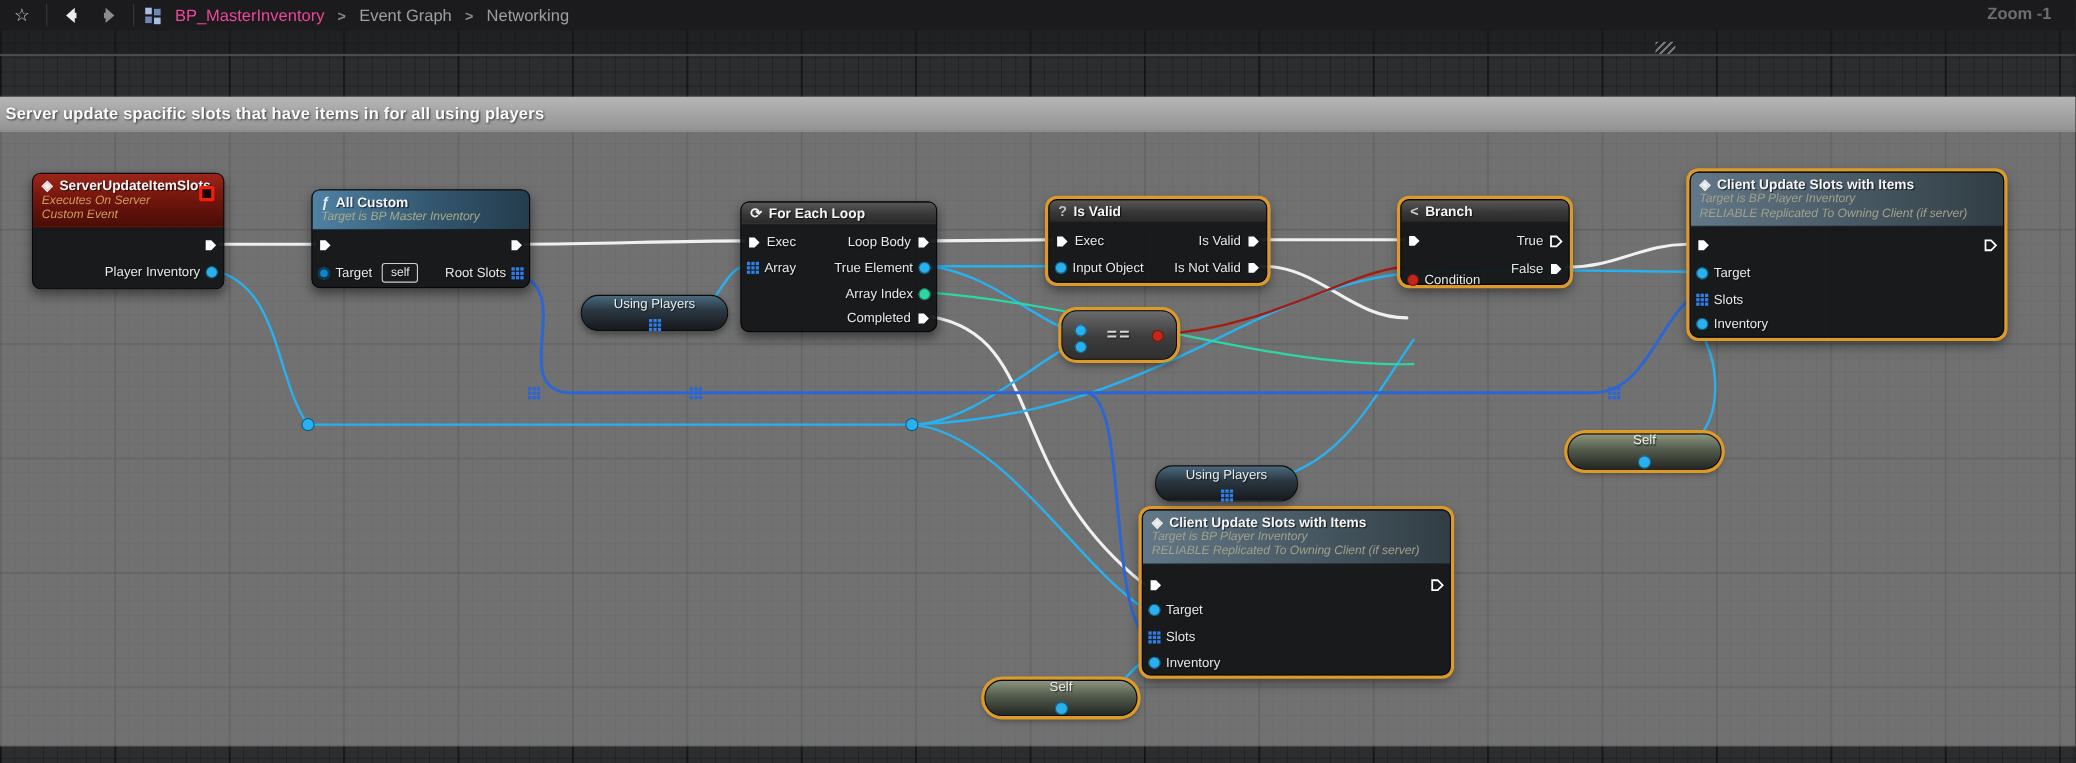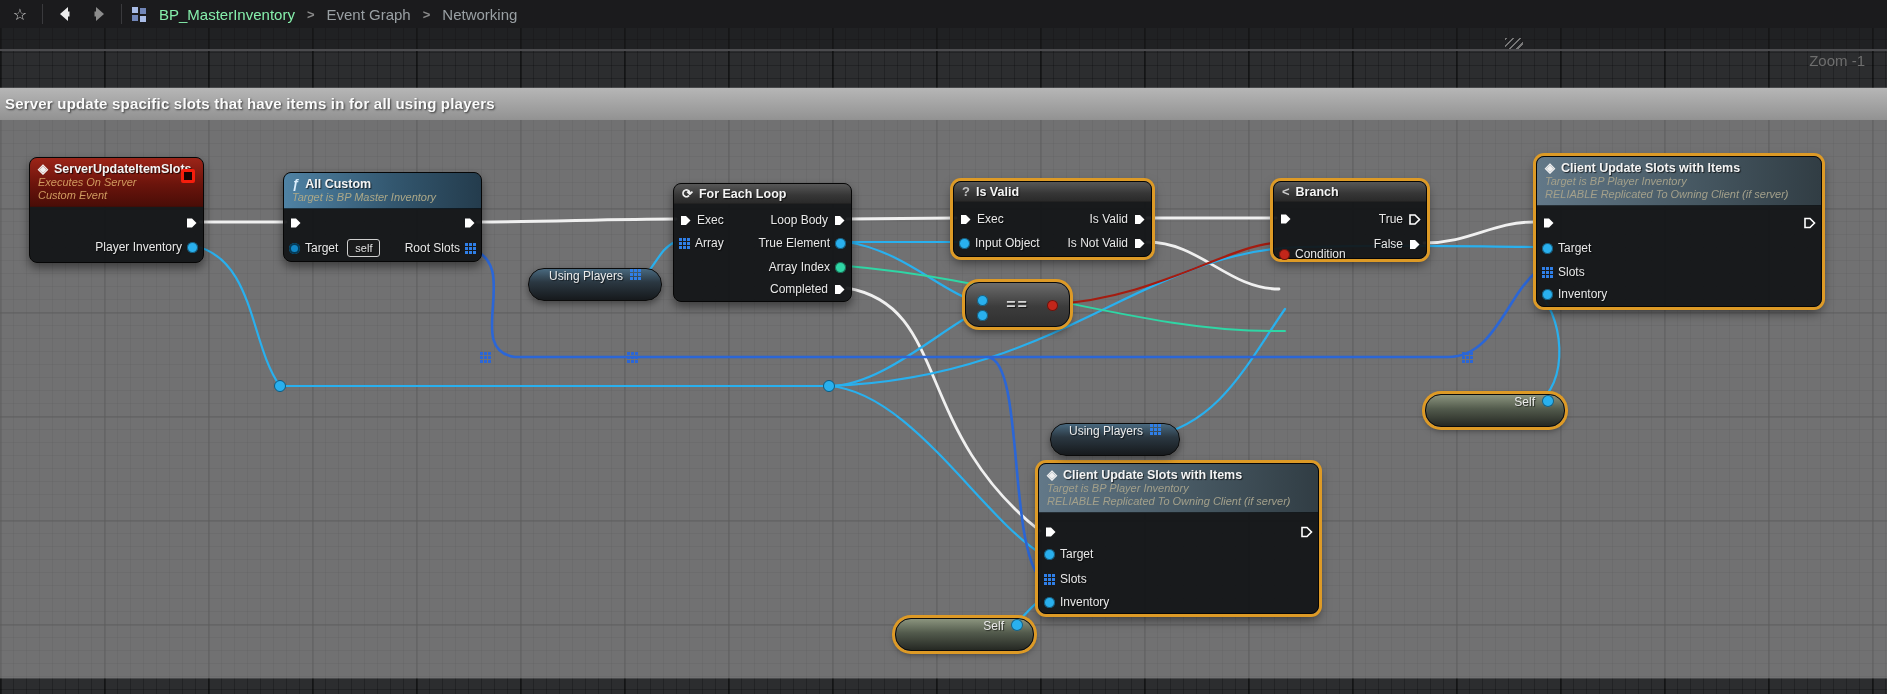--- a/index.html
+++ b/index.html
@@ -66,47 +66,47 @@
   .compact.sel{box-shadow:0 0 0 3px #dd9a26,0 4px 9px rgba(0,0,0,.55);}
   .eq-label{position:absolute;left:50%;top:50%;transform:translate(-50%,-50%);
     font-weight:bold;font-size:16px;color:#d6d6d6;letter-spacing:2px;text-shadow:1px 1px 1px rgba(0,0,0,.6);}
   .ri-text{position:absolute;left:44px;top:9px;font-weight:bold;font-size:17px;line-height:21px;
     color:#b9bcbe;letter-spacing:1px;text-shadow:1px 1px 2px rgba(0,0,0,.5);}
   .ri-grid{position:absolute;left:68px;top:10px;width:13px;height:13px;color:#2e7cd6;opacity:.45;transform:scale(3.4);transform-origin:0 0;}
 
   
   .pill{position:absolute;z-index:4;height:31px;border-radius:16px;border:1px solid #0b0b0b;
     background:linear-gradient(180deg,#49697f 0%,#2b3842 42%,#16191c 100%);
-    box-shadow:0 3px 7px rgba(0,0,0,.4);display:flex;align-items:flex-start;gap:7px;
-    color:#ebebeb;font-size:12px;padding:0 10px;text-shadow:1px 1px 1px rgba(0,0,0,.6);}
+    box-shadow:0 3px 7px rgba(0,0,0,.4);display:flex;align-items:center;gap:7px;
+    color:#ebebeb;font-size:12px;padding:0 10px;text-shadow:1px 1px 1px rgba(0,0,0,.6);flex-direction:column;}
   .pill.center{justify-content:center;}
   .pill.endal{justify-content:flex-end;}
   .pill.green{background:linear-gradient(180deg,#8b947e 0%,#525a4c 45%,#252823 100%);}
   .pill.sel{box-shadow:0 0 0 3px #dd9a26,0 3px 7px rgba(0,0,0,.5);}
   .pill .pc{width:12px;height:12px;flex:0 0 12px;}
 
   .marker{position:absolute;z-index:3;color:#2b66d6;}
 
   
   .topstrip{position:absolute;left:0;top:28px;width:100%;height:21px;z-index:9;
     background:rgba(24,24,26,.55);border-bottom:2px solid #4b4b4e;}
   .grip{position:absolute;right:364px;top:38px;width:18px;height:11px;z-index:10;
     background:repeating-linear-gradient(135deg,#777 0 2px,transparent 2px 5px);}
   .toolbar{position:absolute;left:0;top:0;width:100%;height:28px;z-index:10;background:#1b1b1d;
     display:flex;align-items:center;gap:10px;padding-left:8px;box-sizing:border-box;}
   .tsep{width:1px;height:20px;background:#3a3a3d;}
   .tbtn{display:flex;align-items:center;justify-content:center;width:24px;height:24px;cursor:pointer;}
   .star{color:#d4d4d4;font-size:16px;}
   .crumbs{display:flex;align-items:center;gap:12px;font-size:15px;}
-  .crumb-root{color:#86efac;} .crumb{color:#9aa0a4;text-align:right;}
+  .crumb-root{color:#ec4899;} .crumb{color:#9aa0a4;text-align:right;}
   .crumb-sep{color:#8a8a8a;font-size:13px;font-weight:bold;}
   .bgrid{position:relative;width:15px;height:15px;color:#8fa3d0;}
   .bgrid i{position:absolute;left:0;top:0;width:6px;height:6px;background:#a9bce6;
     box-shadow:8px 1px 0 #7186b8,0 8px 0 #7186b8,8px 9px 0 #a9bce6;}
-  .zoomlbl{position:absolute;right:22px;top:4px;z-index:11;color:#6e6e6e;font-weight:normal;font-size:15px;margin-top:48px;}
+  .zoomlbl{position:absolute;right:22px;top:4px;z-index:11;color:#6e6e6e;font-weight:bold;font-size:15px;}
 </style>
 </head>
 <body>
 
 <div id="stage">
   <div class="graph-bg"></div>
 
   <div class="comment">
     <div class="comment-title">
         <span>Server update spacific slots that have items in for all using players</span>

